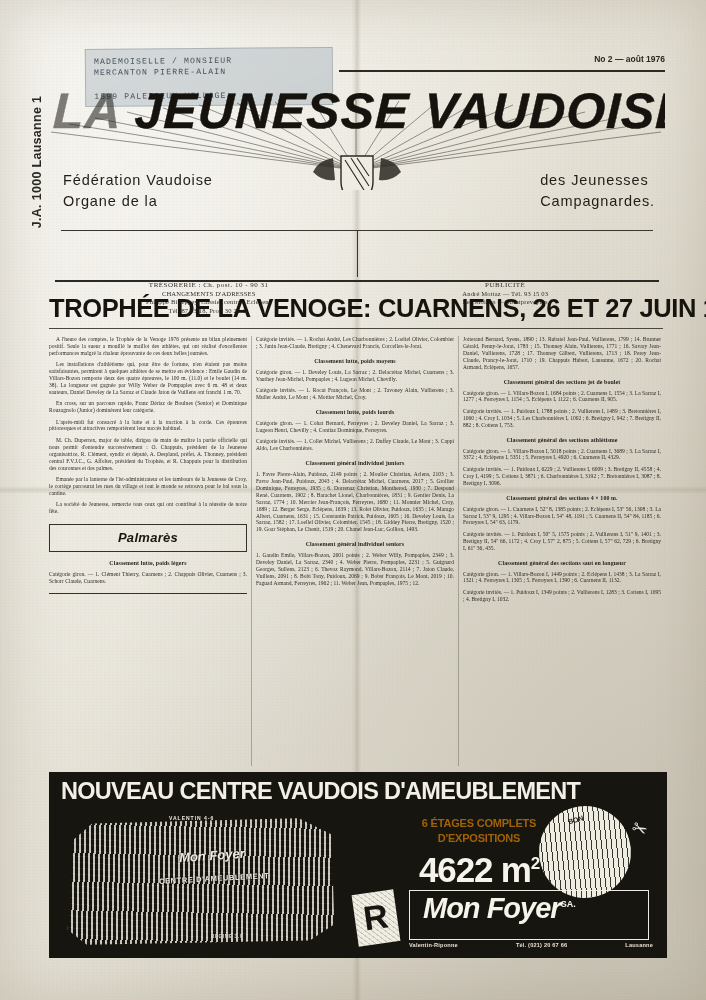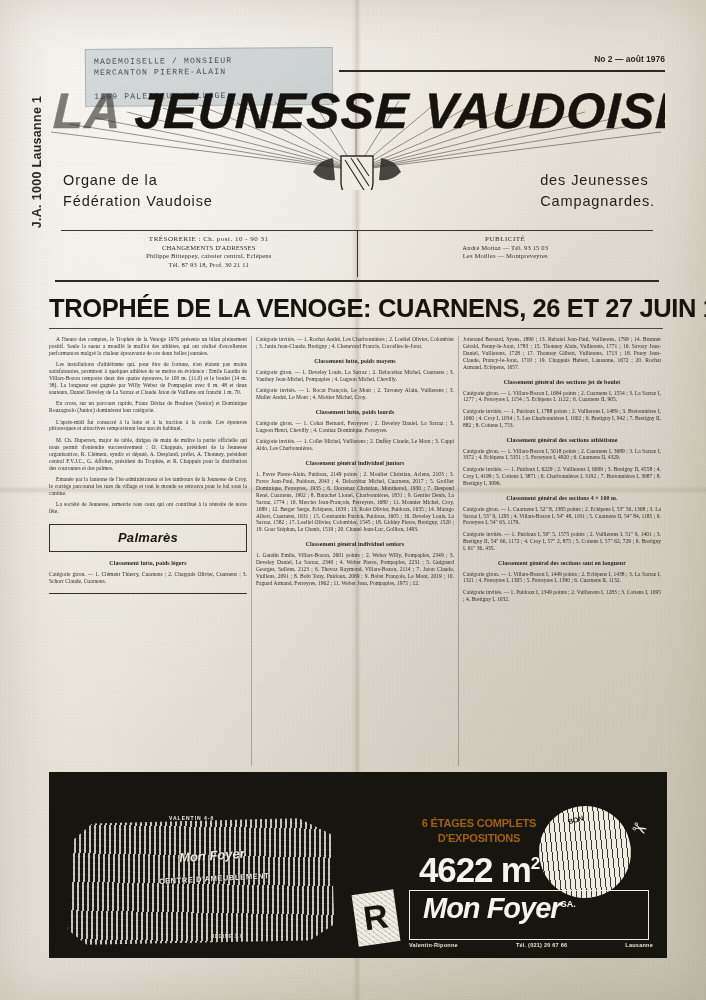--- a/index.html
+++ b/index.html
@@ -85,21 +85,21 @@
   
   .info{
     position:absolute;left:14px;top:186px;width:592px;height:46px;
     display:flex;border-top:1px solid #3a352d;
   }
   .info .cell{
     flex:1;text-align:center;padding-top:4px;
     font-size:6.6px;line-height:8.6px;color:#332f29;letter-spacing:.15px;
   }
   .info .cell + .cell{border-left:1.4px solid #3a352d;}
-  .info .hd{font-size:7px;letter-spacing:.5px;}
+  .info .hd{font-size:7px;letter-spacing:.5px;margin-top:46px;}
   .rule-bot{position:absolute;left:8px;top:236px;width:604px;height:2px;background:#2d2a25;}
 
   
   .headline{
     position:absolute;left:2px;top:250px;width:614px;
     font-family:"Liberation Sans",sans-serif;font-weight:700;
     font-size:25.5px;letter-spacing:-.4px;color:#17140f;text-align:center;
     white-space:nowrap;
   }
   .hr-head{position:absolute;left:2px;top:284px;width:614px;height:1px;background:#4b463d;}
@@ -237,22 +237,22 @@
           <line x1="309" y1="92" x2="570" y2="40"></line>
             <line x1="309" y1="92" x2="596" y2="46"></line>
           <line x1="309" y1="92" x2="614" y2="54"></line>
         </g>
       </svg>
       <div class="mastword"><span class="la">LA</span> <span>JEUNESSE VAUDOISE</span></div>
     </div>
 
     <div class="subline">
       <div class="sub-l">
+        <div>Fédération Vaudoise</div>
         <div>Organe de la</div>
-        <div>Fédération Vaudoise</div>
       </div>
       <div class="sub-r">
         <div>des Jeunesses</div>
         <div>Campagnardes.</div>
       </div>
       <svg width="618" height="56" style="position:absolute;left:0;top:-36px;pointer-events:none">
         <path d="M294 22 h32 v26 q0 14 -16 22 q-16 -8 -16 -22 z" fill="#efece3" stroke="#2b2822" stroke-width="1.4"></path>
         <path d="M298 26 l24 38 M304 24 l18 28 M310 24 l12 18" stroke="#2b2822" stroke-width="1.1" fill="none"></path>
         <path d="M286 24 q-14 2 -20 14 q10 10 22 8 z" fill="#2b2822" opacity=".85"></path>
         <path d="M334 24 q14 2 20 14 q-10 10 -22 8 z" fill="#2b2822" opacity=".85"></path>
@@ -328,20 +328,21 @@
         <p class="noind">Catégorie giron. — 1. Cuarnens I, 52" 8, 1385 points ; 2. Eclépens I, 53" 56, 1308 ; 3. La Sarraz I, 53" 9, 1295 ; 4. Villars-Bozon I, 54" 48, 1191 ; 5. Cuarnens II, 54" 84, 1185 ; 6. Ferreyres I, 54" 63, 1179.</p>
         <p class="noind">Catégorie invités. — 1. Puidoux I, 50" 5, 1575 points ; 2. Vullierens I, 51" 9, 1401 ; 3. Bretigny II, 54" 66, 1172 ; 4. Croy I, 57" 2, 875 ; 5. Cottens I, 57" 62, 729 ; 6. Bretigny I, 61" 36, 435.</p>
 
         <div class="sect">Classement général des sections saut en longueur</div>
         <p class="noind">Catégorie giron. — 1. Villars-Bozon I, 1449 points ; 2. Eclépens I, 1438 ; 3. La Sarraz I, 1321 ; 4. Ferreyres I, 1305 ; 5. Ferreyres I, 1390 ; 6. Cuarnens II, 1132.</p>
         <p class="noind">Catégorie invités. — 1. Puidoux I, 1349 points ; 2. Vullierens I, 1283 ; 3. Cottens I, 1095 ; 4. Bretigny I, 1032.</p>
       </div>
     </div>
 
     <div class="ad">
+      <div class="ad-title">NOUVEAU CENTRE VAUDOIS D'AMEUBLEMENT</div>
 
       <div class="ad-building"></div>
       <div class="ad-bldg-lbl">VALENTIN 4-6</div>
       <div class="ad-bldg-logo">Mon Foyer</div>
       <div class="ad-bldg-sub">CENTRE D'AMEUBLEMENT</div>
       <div class="ad-bldg-ref">REGIME 3.0</div>
 
       <div class="ad-floors">6 ÉTAGES COMPLETS D'EXPOSITIONS</div>
       <div class="ad-area"><span>4622 m</span><sup>2</sup></div>
 

